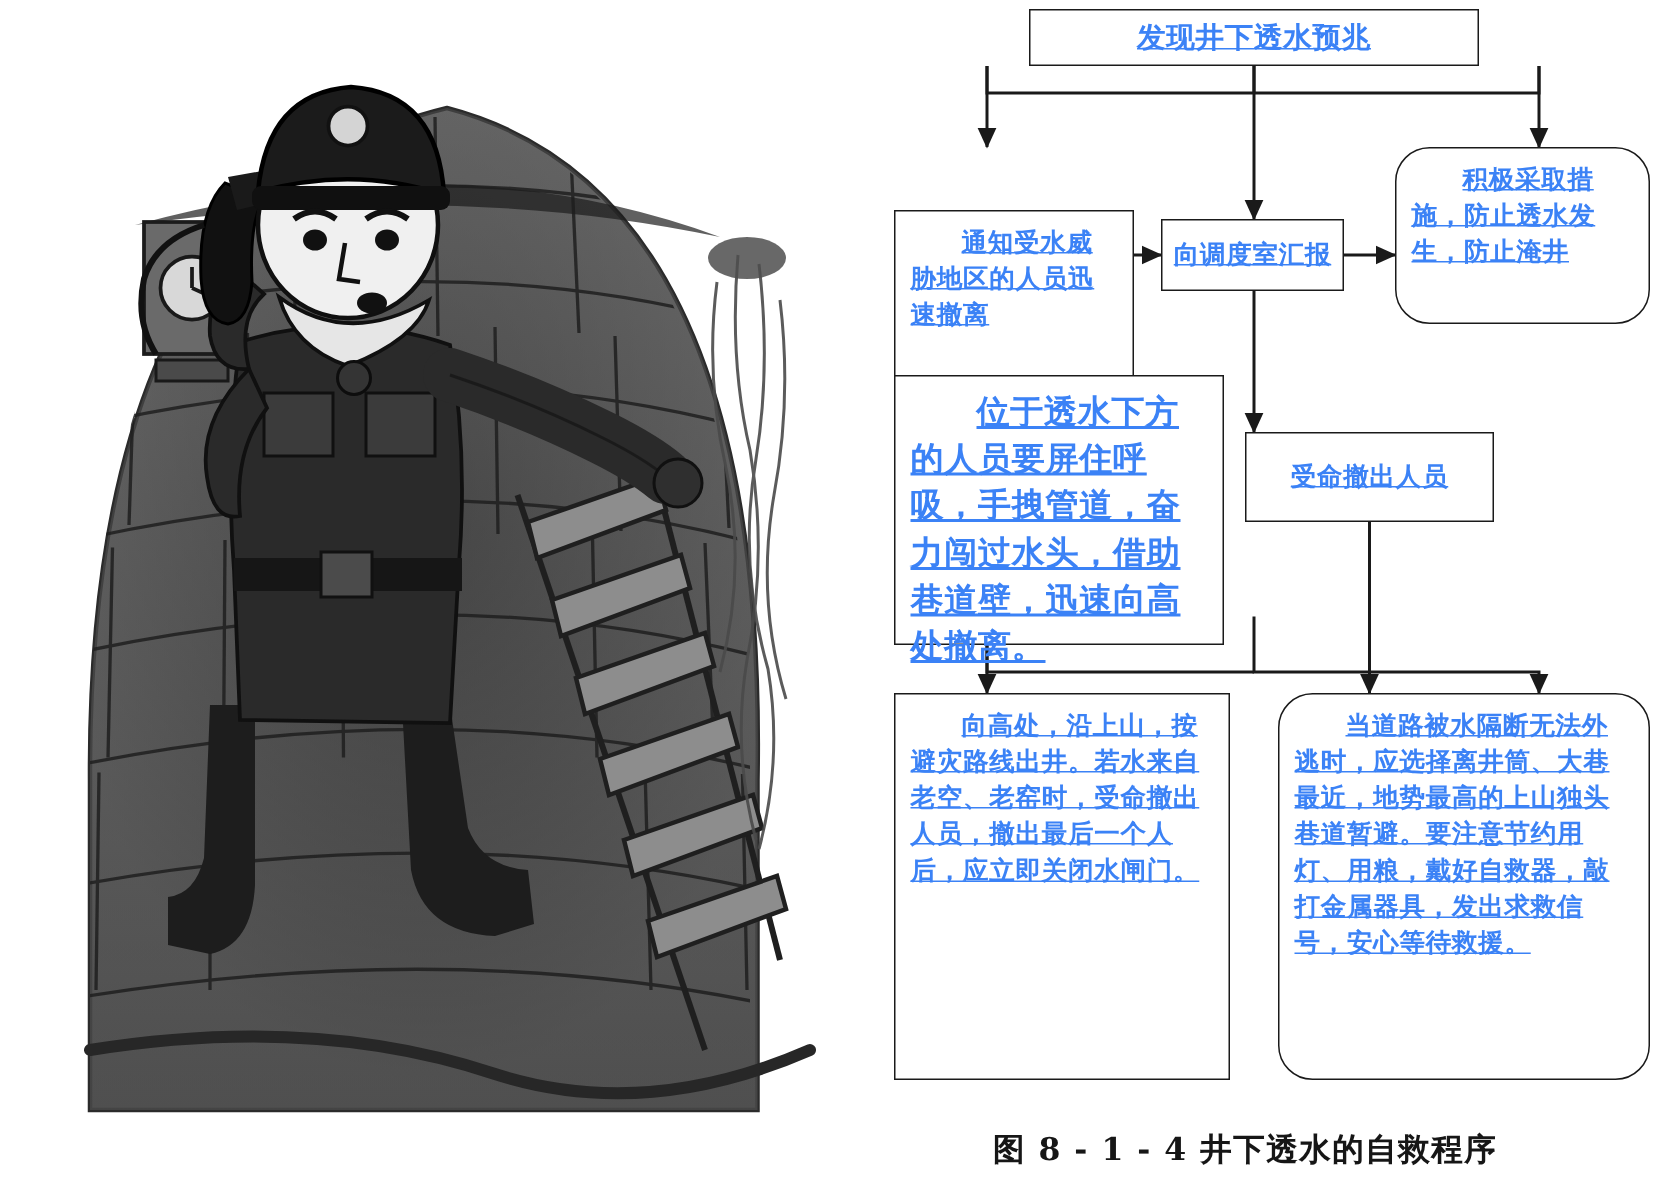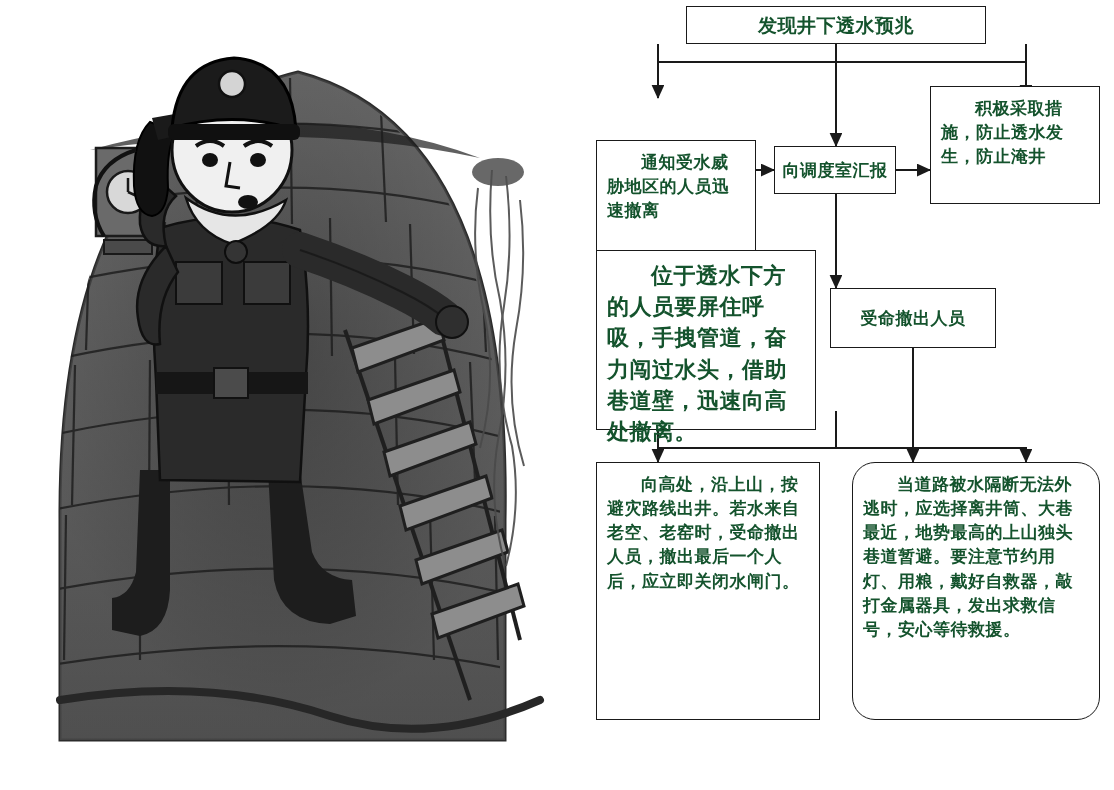--- a/index.html
+++ b/index.html
@@ -42,30 +42,31 @@
     top: 0;
     width: 536px;
     height: 790px;
     pointer-events: none;
   }
   .node {
     position: absolute;
     box-sizing: border-box;
     border: 1.6px solid #1a1a1a;
     background: #ffffff;
-    color: #14532d;
+    color: #3b82f6;
     font-family: "DejaVu Sans", "Liberation Sans", sans-serif;
     font-weight: 700;
     line-height: 1.42;
     letter-spacing: 0.5px;
     display: flex;
     align-items: center;
     justify-content: center;
     text-align: center;
     padding: 4px 6px;
+    text-decoration: underline;
   }
   .node.para {
     text-align: left;
     display: block;
     padding: 9px 10px 8px 10px;
   }
   .node.para .txt {
     display: block;
     text-indent: 2em;
   }
@@ -258,33 +259,34 @@
   </div>
 
   <div class="node para" style="left:18px; top:98px; width:160px; height:118px; font-size:17px;margin-top:42px;">
     <span class="txt">通知受水威胁地区的人员迅速撤离</span>
   </div>
 
   <div class="node" style="left:196px; top:146px; width:122px; height:48px; font-size:17px;">
     <span>向调度室汇报</span>
   </div>
 
-  <div class="node para" style="left:352px; top:86px; width:170px; height:118px; font-size:17px;">
+  <div class="node para" style="left:352px; top:98px; width:170px; height:118px; font-size:17px;border-radius:23px;">
     <span class="txt">积极采取措施，防止透水发生，防止淹井</span>
   </div>
 
   <div class="node para" style="left:18px; top:250px; width:220px; height:180px; font-size:22px;">
     <span class="txt">位于透水下方的人员要屏住呼吸，手拽管道，奋力闯过水头，借助巷道壁，迅速向高处撤离。</span>
   </div>
 
   <div class="node" style="left:252px; top:288px; width:166px; height:60px; font-size:17px;">
     <span>受命撤出人员</span>
   </div>
 
   <div class="node para" style="left:18px; top:462px; width:224px; height:258px; font-size:17px;">
     <span class="txt">向高处，沿上山，按避灾路线出井。若水来自老空、老窑时，受命撤出人员，撤出最后一个人后，应立即关闭水闸门。</span>
   </div>
 
   <div class="node para" style="left:274px; top:462px; width:248px; height:258px; font-size:17px;border-radius:23px;">
     <span class="txt">当道路被水隔断无法外逃时，应选择离井筒、大巷最近，地势最高的上山独头巷道暂避。要注意节约用灯、用粮，戴好自救器，敲打金属器具，发出求救信号，安心等待救援。</span>
   </div>
 
+  <div class="caption" style="left:84px; top:752px; font-size:21px;">图 8 - 1 - 4   井下透水的自救程序</div>
 </div>
 
 </body></html>

